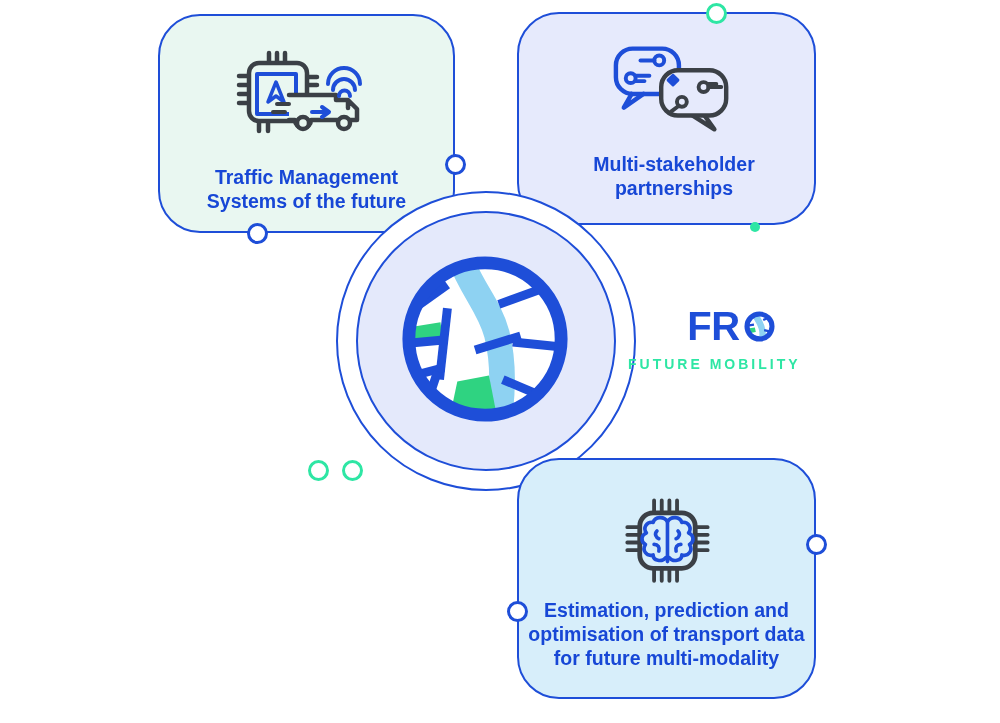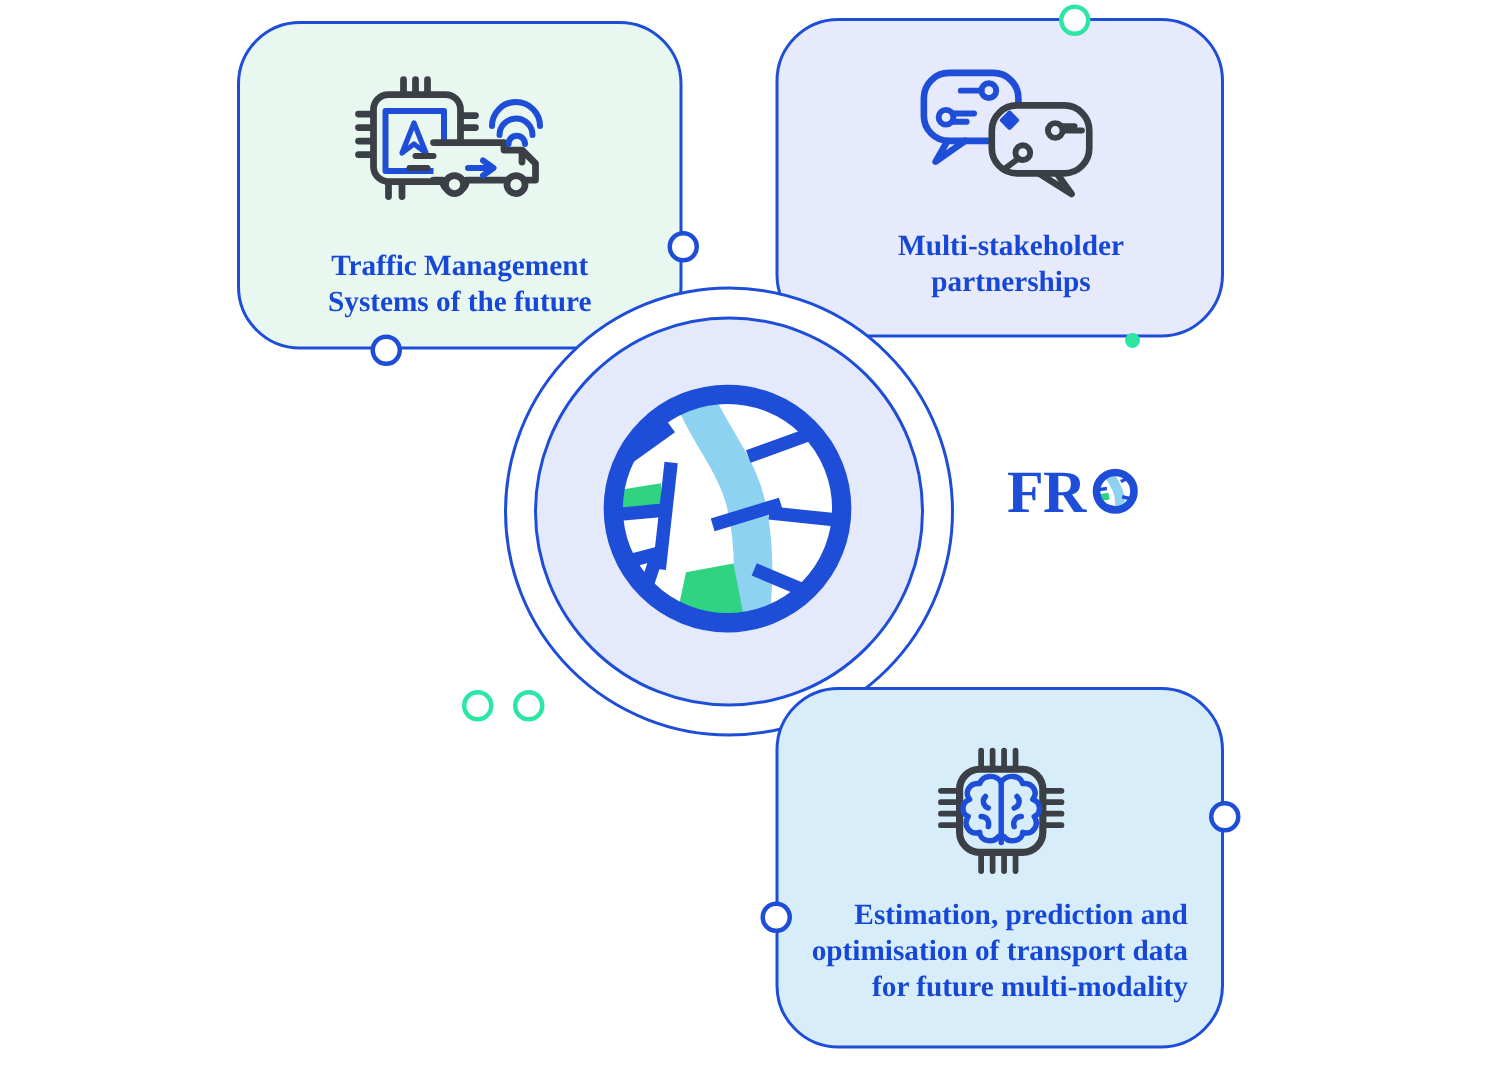--- a/index.html
+++ b/index.html
@@ -1,41 +1,41 @@
 <!DOCTYPE html>
 <html style="--accent-blue: #1e4ed8; --text-blue: #1747d6; --mint-bg: #e9f7f1; --lavender-bg: #e6eafc; --gray-bg: #ebebeb; --lightblue-bg: #d7eefa; --circle-bg: #e4e9fb; --accent-green: #2ee6a4; --map-green: #2fd381; --map-band-blue: #8ed2f2; --icon-dark: #3b4046;"><head>
 <meta charset="utf-8">
 <style>
   html,body{margin:0;padding:0;background:#fff;}
   .canvas{position:relative;width:1000px;height:723px;background:#fff;overflow:hidden;
-          font-family:Liberation Serif, serif;}
+          font-family:Liberation Sans, sans-serif;}
 
   
   .card{position:absolute;border:2.5px solid var(--accent-blue);border-radius:42px;
         display:flex;flex-direction:column;align-items:center;box-sizing:border-box;}
   .card-tl{left:158px;top:14px;width:297px;height:219px;background:var(--mint-bg);padding-top:28px;}
   .card-tr{left:517px;top:12px;width:299px;height:213px;background:var(--lavender-bg);padding-top:26px;padding-left:15px;}
   .card-bl{left:157px;top:468px;width:299px;height:241px;background:var(--gray-bg);padding-top:25px;}
   .card-br{left:517px;top:458px;width:299px;height:241px;background:var(--lightblue-bg);padding-top:27px;}
   .card-label{font-weight:700;color:var(--text-blue);font-size:19.5px;line-height:1.22;
               text-align:center;white-space:pre-line;letter-spacing:0px;}
   .card-tl .card-label{margin-top:22px;}
   .card-tr .card-label{margin-top:16px;}
   .card-bl .card-label{margin-top:18px;}
-  .card-br .card-label{margin-top:2px;text-align:right;}
+  .card-br .card-label{margin-top:2px;}
 
   
   .halo{position:absolute;left:336px;top:191px;width:300px;height:300px;border-radius:50%;
         background:#fff;border:2.5px solid var(--accent-blue);box-sizing:border-box;}
   .center-circle{position:absolute;left:356px;top:211px;width:260px;height:260px;border-radius:50%;
         background:var(--circle-bg);border:2.5px solid var(--accent-blue);box-sizing:border-box;}
   .map-logo{position:absolute;left:396px;top:251px;}
 
   
-  .brand{position:absolute;left:612px;top:304px;width:210px;}
+  .brand{position:absolute;left:628px;top:304px;width:210px;}
   .brand-name{display:flex;align-items:center;justify-content:center;
               font-weight:700;font-size:40px;letter-spacing:-0.5px;color:var(--accent-blue);}
   .brand-name .logo-o{margin:0 1px 0 1px;}
   .brand-tagline{margin-top:7px;font-weight:700;font-size:14px;letter-spacing:3px;
                  color:var(--accent-green);}
 
   
   .dot{position:absolute;border-radius:50%;box-sizing:border-box;background:#fff;}
   .dot-blue{width:21px;height:21px;border:3px solid var(--accent-blue);}
   .dot-green{width:21px;height:21px;border:3.5px solid var(--accent-green);}
@@ -142,20 +142,21 @@
           <g class="nf s-blue" stroke-width="2.5">
             <path d="M7,19 L14,18"></path>
             <path d="M24,13 L33,9"></path>
             <path d="M25,24 L34,26"></path>
             <path d="M12,30 L20,32"></path>
           </g>
         </g>
         <circle cx="20" cy="20" r="13.5" class="nf s-blue" stroke-width="5.5"></circle>
       </svg>
     </div>
+    <div class="brand-tagline">FUTURE MOBILITY</div>
   </div>
 
 
   <div class="card card-br">
     <svg class="icon" width="110" height="110" viewBox="0 0 115 115">
       <rect x="29" y="27" width="58" height="58" rx="14" class="nf s-dark rc" stroke-width="5"></rect>
       <path d="M44,26 V14 M52,26 V14 M60,26 V14 M68,26 V14
                M44,86 V98 M52,86 V98 M60,86 V98 M68,86 V98
                M28,42 H16 M28,50 H16 M28,58 H16 M28,66 H16
                M88,42 H100 M88,50 H100 M88,58 H100 M88,66 H100" class="nf s-dark rc" stroke-width="4"></path>

